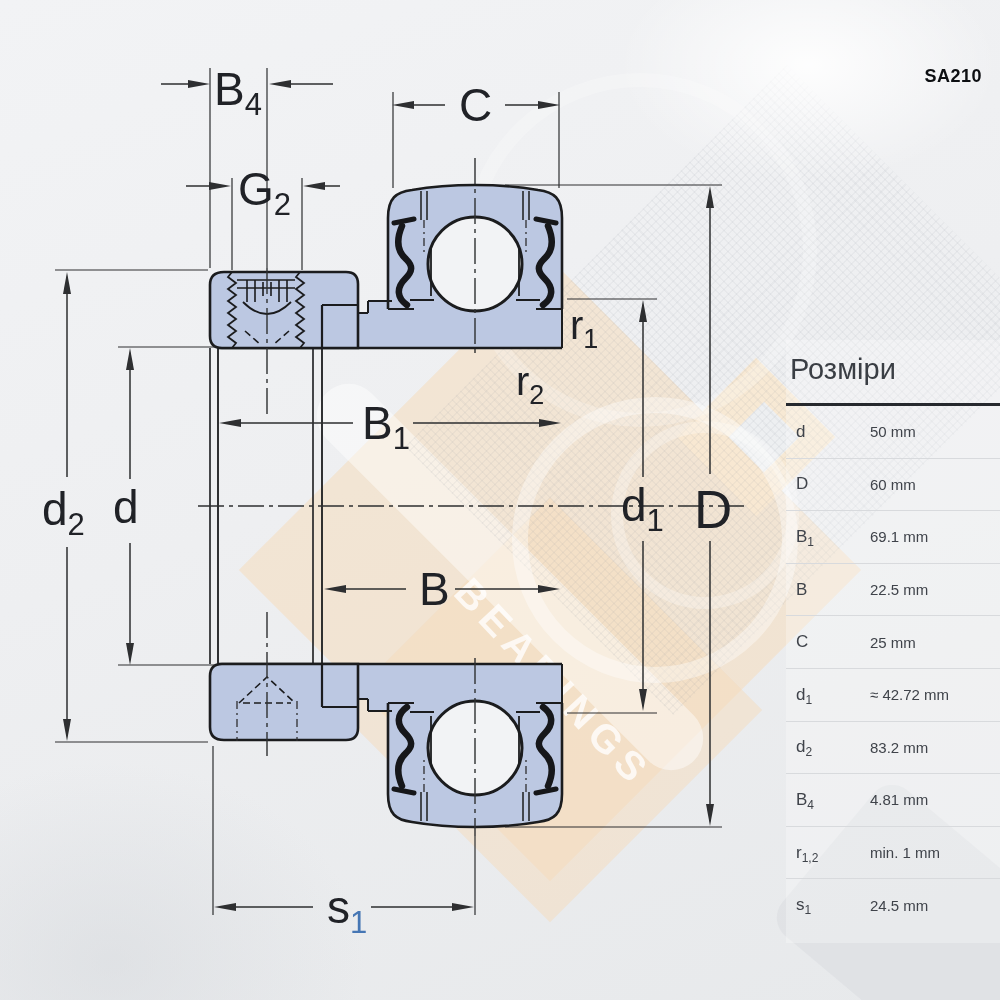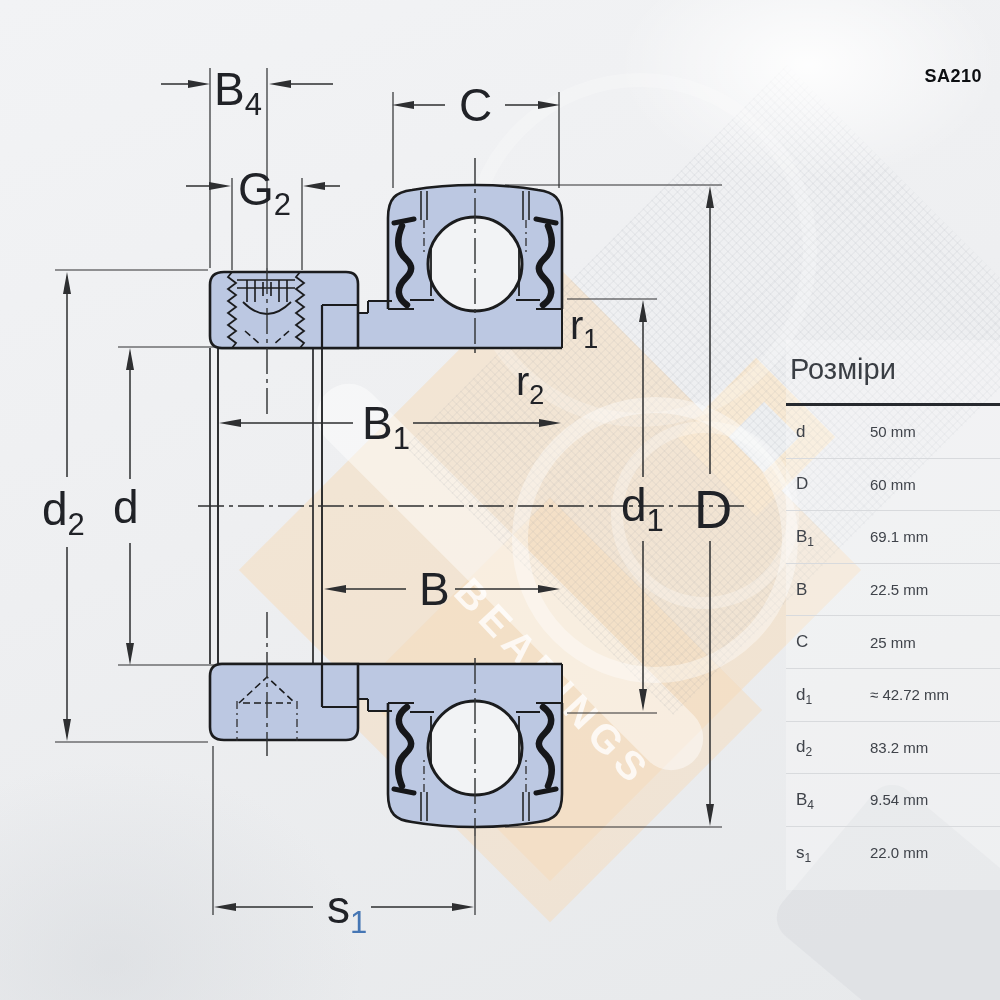--- a/index.html
+++ b/index.html
@@ -253,22 +253,26 @@
         <div class="trow">
           <span class="tlbl">d<sub>1</sub></span>
           <span class="tval">≈ 42.72 mm</span>
         </div>
         <div class="trow">
           <span class="tlbl">d<sub>2</sub></span>
           <span class="tval">83.2 mm</span>
         </div>
         <div class="trow">
           <span class="tlbl">B<sub>4</sub></span>
-          <span class="tval">9.54 mm</span>
+          <span class="tval">4.81 mm</span>
+        </div>
+        <div class="trow">
+          <span class="tlbl">r<sub>1,2</sub></span>
+          <span class="tval">min. 1 mm</span>
         </div>
         <div class="trow">
           <span class="tlbl">s<sub>1</sub></span>
-          <span class="tval">22.0 mm</span>
+          <span class="tval">24.5 mm</span>
         </div>
       </div>
   </div>
 
 </div>
 
 </body></html>

